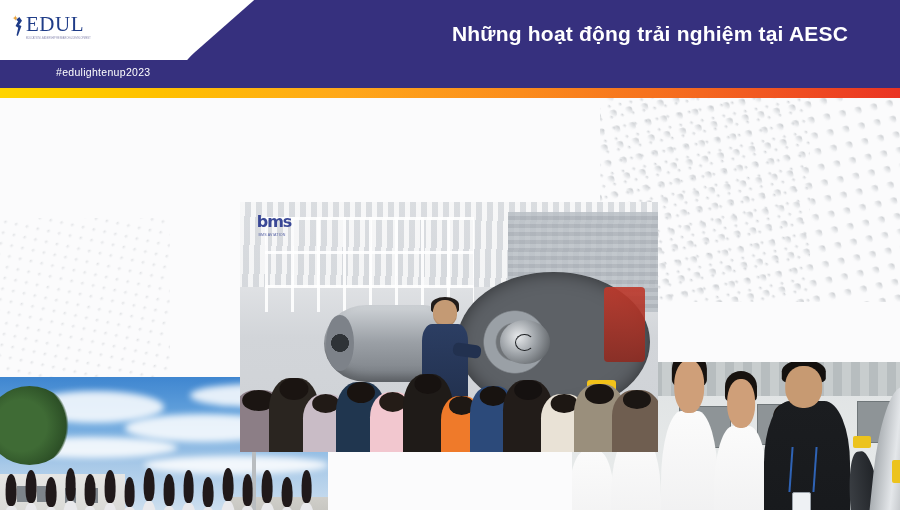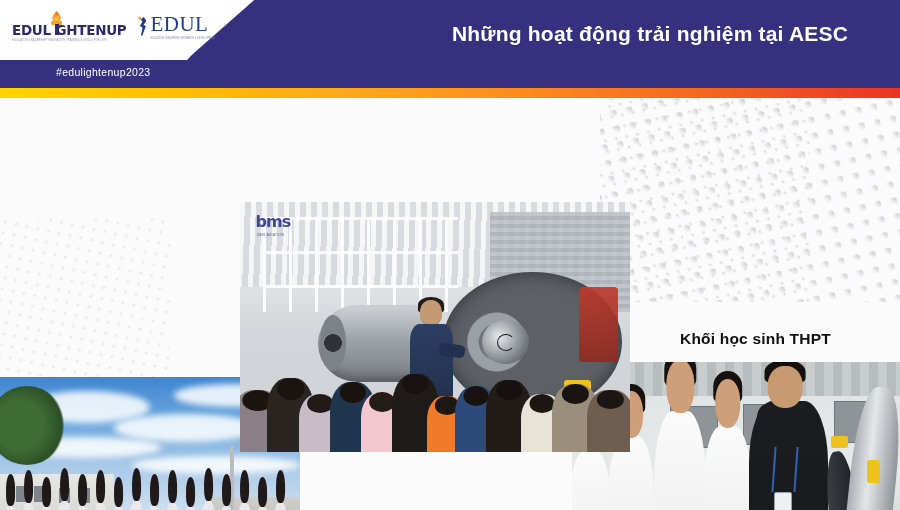--- a/index.html
+++ b/index.html
@@ -255,20 +255,21 @@
     opacity: 0.35;
     transform: scaleX(-1);
     z-index: 1;
   }
 
   
   .photo {
     position: absolute;
     overflow: hidden;
     background: #9aa3ad;
+    padding-left: 28px;
   }
   .ph-center { left: 240px; top: 104px; width: 390px; height: 250px; z-index: 3; }
   .ph-bl     { left: 0px;  top: 279px; width: 300px; height: 231px; z-index: 2; }
   .ph-br     { left: 572px; top: 264px; width: 328px; height: 246px; z-index: 2; }
 
   
   .cap-card {
     position: absolute;
     background: #ffffff;
     z-index: 5;
@@ -583,31 +584,20 @@
 
 <div class="slide">
 
   <div class="header">
 
     <div class="logo-panel"></div>
     <div class="wedge"></div>
 
     <div class="logo-row" style="z-index:6;">
 
-      <div class="edu-logo">
-        <div class="torch">
-          <div class="flame"></div>
-          <div class="cup"></div>
-          <div class="stick"></div>
-        </div>
-        <div class="edu-word">
-          <span>EDUL</span><span class="gap">I</span><span>GHTENUP</span>
-        </div>
-        <div class="edu-tag">EDUCATION LEADERSHIP INNOVATION TRAINING &amp; SKILLS FOR LIFE</div>
-      </div>
 
       <div class="elrd-logo">
         <div class="elrd-mark">
           <div class="spark">✦</div>
           <div class="fig"></div>
         </div>
         <div class="elrd-stack">
           <div class="elrd-text">EDUL</div>
           <div class="elrd-tag">EDUCATION LEADERSHIP RESEARCH &amp; DEVELOPMENT</div>
         </div>
@@ -820,16 +810,15 @@
         <div class="badge"></div>
       </div>
 
       <div class="hose"></div>
       <div class="pipe"></div>
       <div class="ytag" style="right:6%;  top:40%; width:4%; height:9%;"></div>
       <div class="ytag" style="right:16%; top:30%; width:5%; height:5%;"></div>
 
     </div>
 
-    <div class="cap-card cap-right">Khối học sinh THPT</div>
 
   </div>
 </div>
 
 </body></html>

